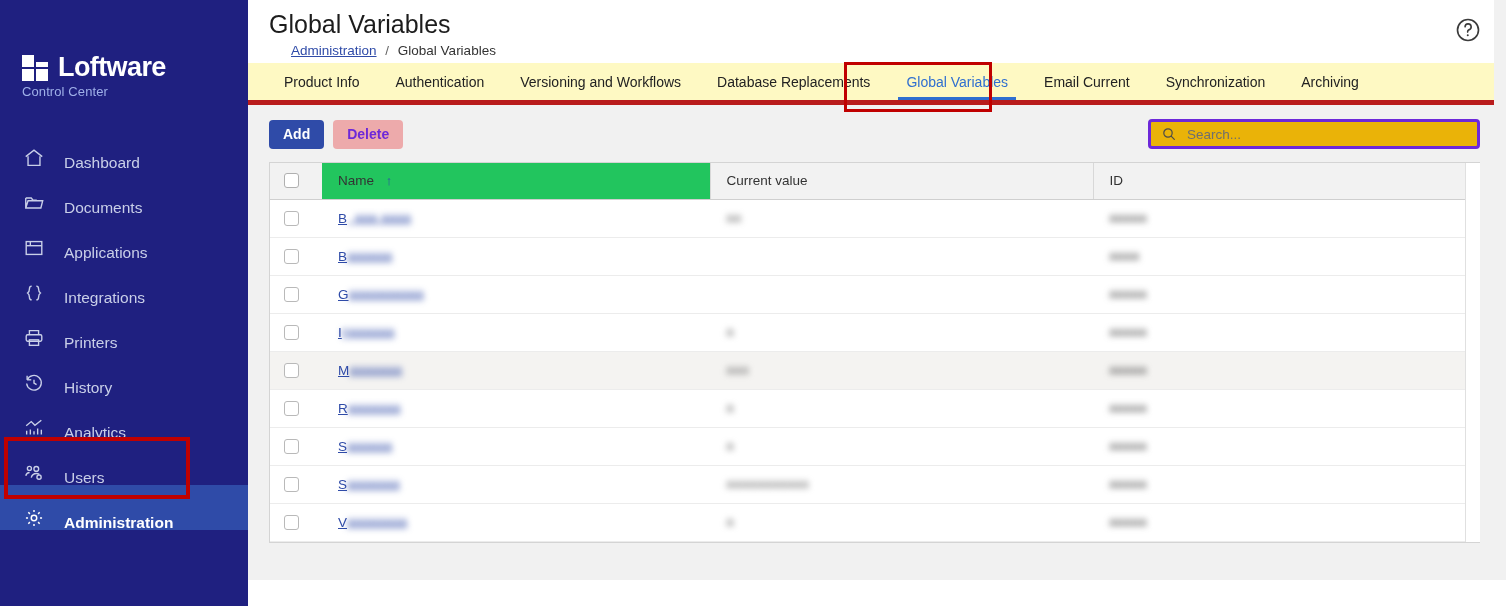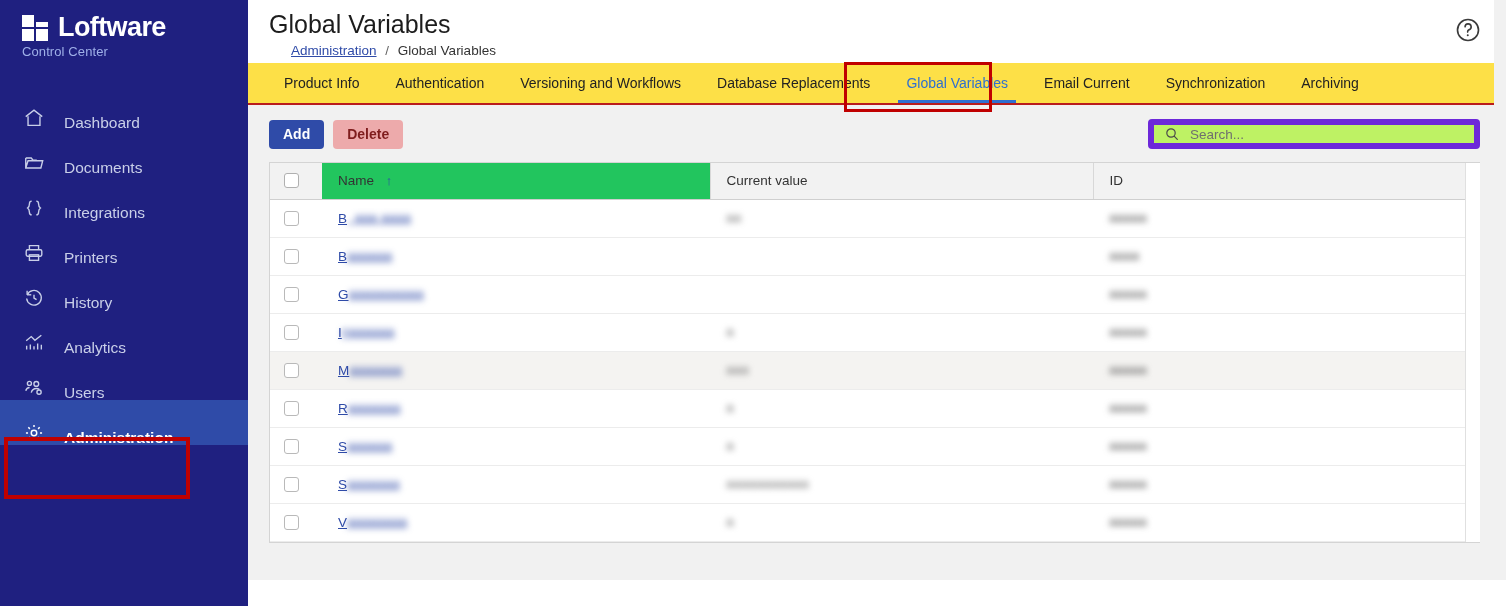--- a/index.html
+++ b/index.html
@@ -13,21 +13,21 @@
   .app { position: relative; width: 1506px; height: 606px; display: flex; }
 
   
   .sidebar {
     width: 248px; height: 606px;
     background: #1f2080;
     flex: 0 0 248px;
     position: relative;
     overflow: hidden;
   }
-  .brand { padding: 14px 0 0 22px; }
+  .brand { padding: 14px 0 0 22px; margin-top: 40px; }
   .brand-row { display: flex; align-items: center; }
   .logo-mark {
     width: 28px; height: 26px; position: relative; margin-right: 8px;
     flex: 0 0 28px;
   }
   .logo-mark i { position: absolute; background: #ffffff; display: block; }
   .lm1 { left: 0; top: 0; width: 12px; height: 12px; }
   .lm2 { left: 14px; top: 7px; width: 12px; height: 5px; }
   .lm3 { left: 0; top: 14px; width: 12px; height: 12px; }
   .lm4 { left: 14px; top: 14px; width: 12px; height: 12px; }
@@ -77,23 +77,23 @@
   .breadcrumb { margin-top: 3px; font-size: 13.5px; color: #333; margin-left: 22px; }
   .breadcrumb a { color: #2f4ba8; text-decoration: underline; }
   .breadcrumb .sep { margin: 0 5px; color: #666; }
   .breadcrumb .cur { color: #333; }
   .help-btn {
     position: absolute; right: 24px; top: 16px;
     width: 28px; height: 28px; cursor: pointer;
   }
 
   .tabbar {
-    background: #fde047; height: 42px;
+    background: #fef9c3; height: 42px;
     display: flex; align-items: stretch; padding-left: 18px;
-    border-bottom: 2px solid #b91c1c; position: relative;
+    border-bottom: 5px solid #b91c1c; position: relative;
   }
   .tab {
     display: flex; align-items: center; padding: 0 18px;
     font-size: 14px; color: #222; cursor: pointer;
     position: relative; white-space: nowrap;
   }
   .tab.active { color: #2f6fd0; }
   .tab.active::after {
     content: ""; position: absolute; left: 10px; right: 10px; bottom: 0;
     height: 3px; background: #2f6fd0;
@@ -109,26 +109,26 @@
   .toolbar {
     display: flex; align-items: center; height: 30px; margin-bottom: 13px;
     position: relative;
   }
   .btn {
     height: 29px; border: none; border-radius: 4px;
     font-size: 14px; font-family: inherit; color: #ffffff;
     cursor: pointer; padding: 4px 14px;
   }
   .btn-add { background: #2f4ba8; font-weight: bold; margin-right: 9px; }
-  .btn-delete { background: #edaaab; color: #7f1d1d; font-weight: bold; cursor: default; }
+  .btn-delete { background: #edaaab; color: #6d28d9; font-weight: bold; cursor: default; }
 
   .search-wrap {
     position: absolute; right: 0; top: 0;
     width: 332px; height: 30px;
-    background: #bef264; border: 6px solid #6d28d9; border-radius: 4px;
+    background: #eab308; border: 3px solid #6d28d9; border-radius: 4px;
     display: flex; align-items: center; padding-left: 10px;
   }
   .search-ico { width: 16px; height: 16px; margin-right: 10px; flex: 0 0 16px; }
   .search-input {
     border: none; outline: none; flex: 1 1 auto; height: 26px;
     font-size: 13.5px; font-family: inherit; color: #333;
     background: transparent;
   }
   .search-input::placeholder { color: #6f6f6f; }
 
@@ -220,20 +220,30 @@
       <div class="nav-item">
         <span class="nav-ico">
           <svg width="22" height="22" viewBox="0 0 24 24" fill="none" stroke="#c9cfe8" stroke-width="1.5">
             <path d="M3 6.5h6l2 2.5h4"></path>
               <path d="M3 6.5v11h16.5l2-8H5.5l-2.5 8"></path>
           </svg>
         </span>
         <span class="nav-label">Documents</span>
       </div>
 
+      <div class="nav-item">
+        <span class="nav-ico">
+          <svg width="22" height="22" viewBox="0 0 24 24" fill="none" stroke="#c9cfe8" stroke-width="1.5">
+            <rect x="3.5" y="5" width="17" height="14"></rect>
+              <path d="M3.5 9.5h17"></path>
+              <path d="M8 5v4.5"></path>
+          </svg>
+        </span>
+        <span class="nav-label">Applications</span>
+      </div>
 
       <div class="nav-item">
         <span class="nav-ico">
           <svg width="22" height="22" viewBox="0 0 24 24" fill="none" stroke="#c9cfe8" stroke-width="1.5">
             <path d="M9.5 4.5c-2 0-2.5 1-2.5 3s0 3-2 4.5c2 1.5 2 2.5 2 4.5s.5 3 2.5 3"></path>
             <path d="M14.5 4.5c2 0 2.5 1 2.5 3s0 3 2 4.5c-2 1.5-2 2.5-2 4.5s-.5 3-2.5 3"></path>
           </svg>
         </span>
         <span class="nav-label">Integrations</span>
       </div>

